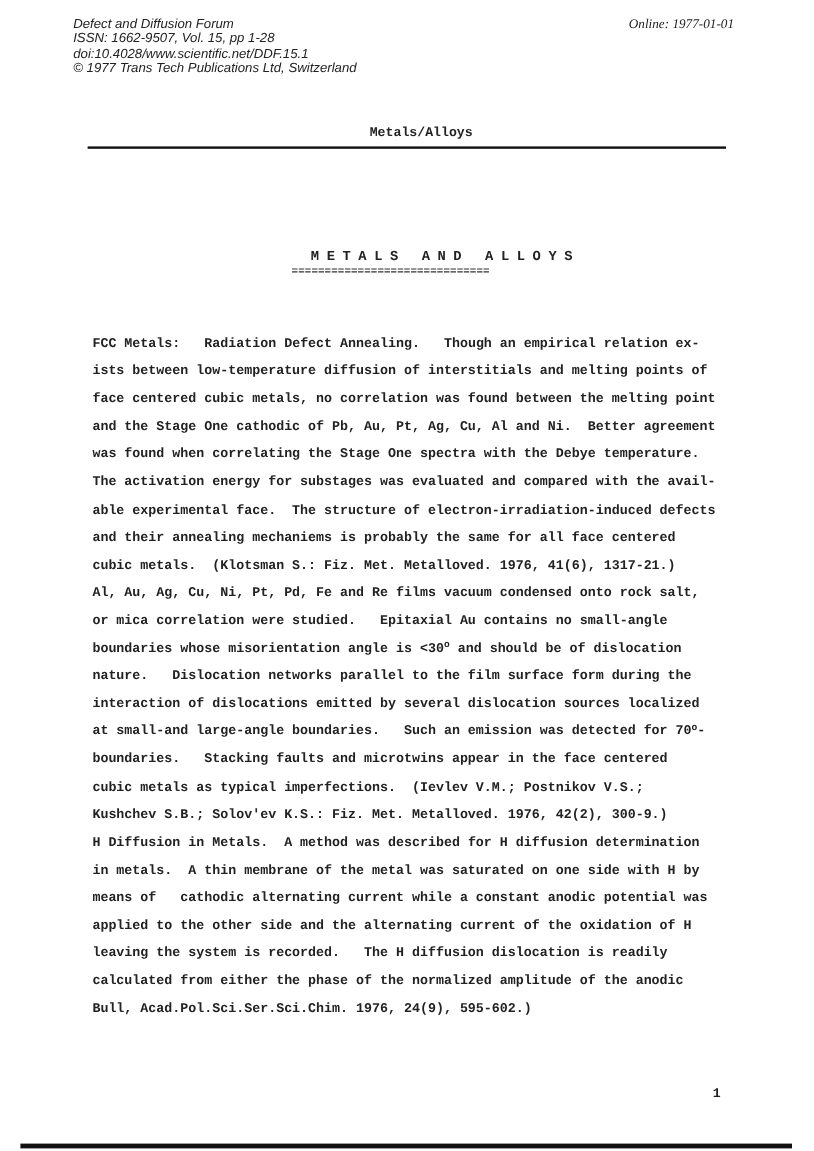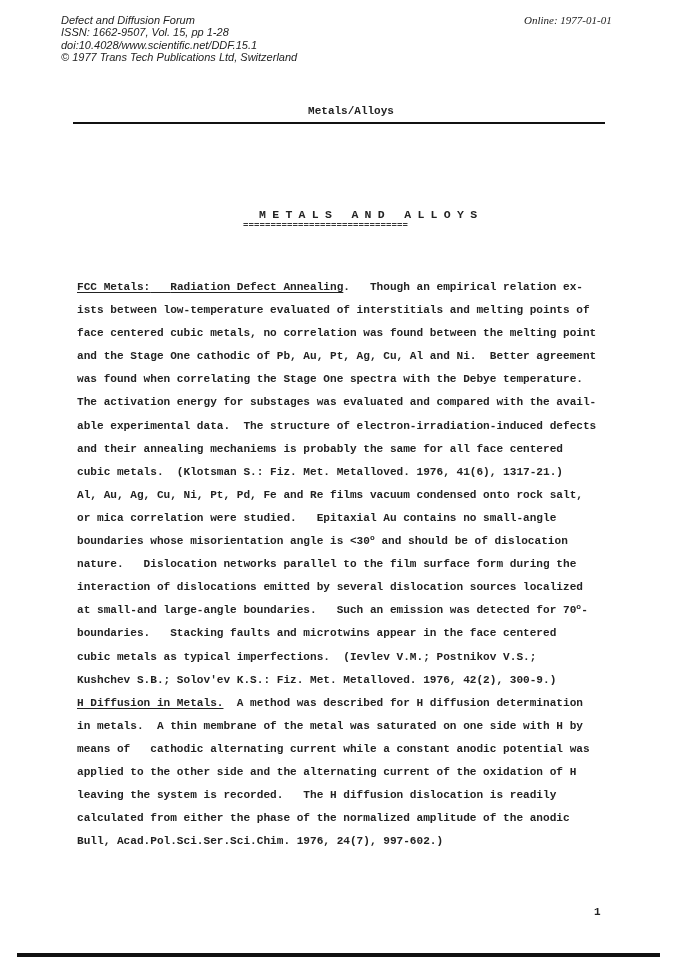--- a/index.html
+++ b/index.html
@@ -32,21 +32,21 @@
     position: absolute; left: 243px; top: 221px;
     font-family: "Liberation Mono", monospace; font-weight: bold;
     font-size: 9px; letter-spacing: 0.1px; color: #333; white-space: nowrap; transform: scaleX(1.0);
   }
   .body-text {
     position: absolute; left: 77px; top: 276px; width: 560px;
     font-family: "Liberation Mono", monospace; font-weight: bold;
     font-size: 11.1px; line-height: 23.1px; color: #222;
   }
   .body-text .ln { white-space: pre; height: 23.1px; }
-  .u { text-decoration: underline; text-underline-offset: 2px; }
+  .u { text-underline-offset: 2px; }
   sup { font-size: 8px; line-height: 0; vertical-align: 4px; }
   .page-num {
     position: absolute; left: 594px; top: 906px;
     font-family: "Liberation Mono", monospace; font-weight: bold; font-size: 11px; color: #222;
   }
   .rule-bottom {
     position: absolute; left: 17px; top: 953px; width: 643px; height: 4px; background: #111;
   }
 </style>
 </head>
@@ -62,42 +62,42 @@
 
 <div class="running-head">Metals/Alloys</div>
 <div class="rule-top"></div>
 
 <div class="section-title">METALS AND ALLOYS</div>
 <div class="section-eq">==============================</div>
 
 <div class="body-text">
 
   <div class="ln"><span class="u">FCC Metals:</span><span class="u">   </span><span class="u">Radiation Defect Annealing</span><span>.   Though an empirical relation ex-</span></div>
-  <div class="ln">ists between low-temperature evaluated of interstitials and melting points of</div>
+  <div class="ln">ists between low-temperature diffusion of interstitials and melting points of</div>
   <div class="ln">face centered cubic metals, no correlation was found between the melting point</div>
   <div class="ln">and the Stage One cathodic of Pb, Au, Pt, Ag, Cu, Al and Ni.  Better agreement</div>
   <div class="ln">was found when correlating the Stage One spectra with the Debye temperature.</div>
   <div class="ln">The activation energy for substages was evaluated and compared with the avail-</div>
-  <div class="ln">able experimental data.  The structure of electron-irradiation-induced defects</div>
+  <div class="ln">able experimental face.  The structure of electron-irradiation-induced defects</div>
   <div class="ln">and their annealing mechaniems is probably the same for all face centered</div>
   <div class="ln">cubic metals.  (Klotsman S.: Fiz. Met. Metalloved. 1976, 41(6), 1317-21.)</div>
 
   <div class="ln">Al, Au, Ag, Cu, Ni, Pt, Pd, Fe and Re films vacuum condensed onto rock salt,</div>
   <div class="ln">or mica correlation were studied.   Epitaxial Au contains no small-angle</div>
   <div class="ln"><span>boundaries whose misorientation angle is &lt;30</span><sup>o</sup><span> and should be of dislocation</span></div>
   <div class="ln">nature.   Dislocation networks parallel to the film surface form during the</div>
   <div class="ln">interaction of dislocations emitted by several dislocation sources localized</div>
   <div class="ln"><span>at small-and large-angle boundaries.   Such an emission was detected for 70</span><sup>o</sup><span>-</span></div>
   <div class="ln">boundaries.   Stacking faults and microtwins appear in the face centered</div>
   <div class="ln">cubic metals as typical imperfections.  (Ievlev V.M.; Postnikov V.S.;</div>
   <div class="ln">Kushchev S.B.; Solov'ev K.S.: Fiz. Met. Metalloved. 1976, 42(2), 300-9.)</div>
 
   <div class="ln"><span class="u">H Diffusion in Metals.</span><span>  A method was described for H diffusion determination</span></div>
   <div class="ln">in metals.  A thin membrane of the metal was saturated on one side with H by</div>
   <div class="ln">means of   cathodic alternating current while a constant anodic potential was</div>
   <div class="ln">applied to the other side and the alternating current of the oxidation of H</div>
   <div class="ln">leaving the system is recorded.   The H diffusion dislocation is readily</div>
   <div class="ln">calculated from either the phase of the normalized amplitude of the anodic</div>
-  <div class="ln">Bull, Acad.Pol.Sci.Ser.Sci.Chim. 1976, 24(7), 997-602.)</div>
+  <div class="ln">Bull, Acad.Pol.Sci.Ser.Sci.Chim. 1976, 24(9), 595-602.)</div>
 </div>
 
 <div class="page-num">1</div>
 <div class="rule-bottom"></div>
 
 </body></html>

